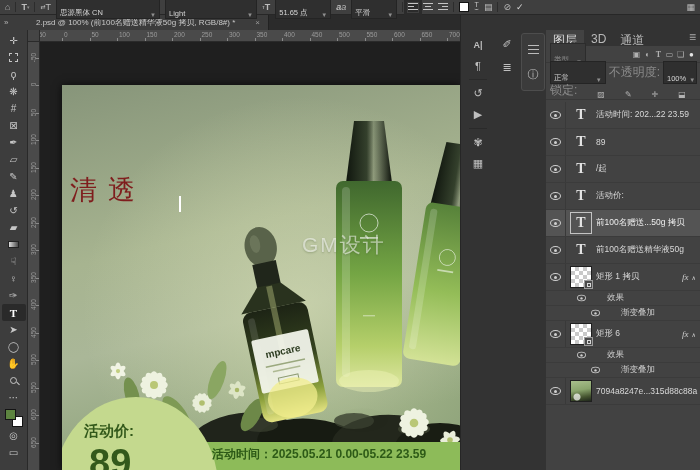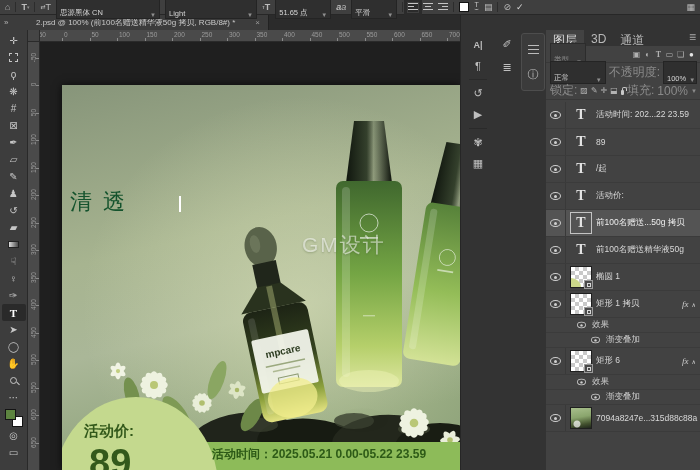--- a/index.html
+++ b/index.html
@@ -53,21 +53,21 @@
     color:#cfcfcf;font-size:8.5px}
   .lp-tabs{height:16px;background:#333;display:flex;align-items:flex-start;font-size:12px;color:#b9b9b9}
   .lp-tab{padding:2px 7px 0;display:flex;align-items:center}
   .lp-tab.active{background:#424242;color:#dedede}
   .lp-menu{margin-left:auto;padding:0 5px;display:flex;align-items:center;color:#aaa}
   .lp-filter{height:17px;display:flex;align-items:center;gap:0;padding:0 4px;border-bottom:1px solid #383838}
   .dd-dim{color:#8a8a8a;background:#3a3a3a;border-color:#2c2c2c}
   .f-ic{color:#b2b2b2;font-size:8px;width:11px;text-align:center}
   .lp-blend{height:19px;display:flex;align-items:center;gap:3px;padding:0 4px}
   .lbl-dim{color:#8a8a8a;font-size:12px;white-space:nowrap}
-  .lp-lock{height:18px;display:flex;align-items:center;gap:3px;padding:0 4px;border-bottom:1px solid #383838}
+  .lp-lock{height:18px;display:flex;align-items:flex-end;gap:20px;padding:0 4px;border-bottom:1px solid #383838}
   .lk-ic{color:#b2b2b2;font-size:8px}
   .lock{width:7px;height:5px;background:#c9c9c9;border-radius:1px;position:relative;display:inline-block;margin-top:3px}
   .lock::before{content:"";position:absolute;left:1px;top:-3px;width:3px;height:3px;
     border:1px solid #c9c9c9;border-bottom:none;border-radius:2px 2px 0 0}
   .lp-list{padding-top:2px}
   .lrow{height:27px;display:flex;align-items:center;border-bottom:1px solid #3b3b3b}
   .lrow.sel{background:#545454}
   .eye-cell{width:20px;align-self:stretch;display:flex;align-items:center;justify-content:center;
     border-right:1px solid #393939}
   .eye{width:11px;height:8px;border:1px solid #cfcfcf;border-radius:50%;position:relative;display:inline-block}
@@ -83,21 +83,21 @@
   .wedge{position:absolute;left:0;bottom:0;width:10px;height:9px;background:#cdd98b;border-top-right-radius:100%}
   .badge{position:absolute;right:-2px;bottom:-2px;width:9px;height:9px;background:#4a4a4a;border:1px solid #9a9a9a}
   .badge::after{content:"";position:absolute;inset:1.5px;border:1px solid #d8d8d8}
   .thumb-img{border:1px solid #1f1f1f;background:
     radial-gradient(circle at 30% 80%,rgba(255,255,255,.7) 0 3px,transparent 4px),
     linear-gradient(170deg,#a8bf8c 0%,#8aa56d 45%,#44532f 78%,#20271c 100%)}
   .thumb-bg{background:#fff;border:1px solid #1f1f1f}
   .lname{flex:1;color:#d8d8d8;white-space:nowrap;overflow:hidden;text-overflow:ellipsis;padding-right:2px}
   .fx-cell{display:flex;align-items:center;gap:3px;padding-right:5px;color:#cfcfcf}
   .fx-t{font-style:italic;font-family:"Liberation Serif",serif;font-size:9px}
-  .fxrow{height:15px;display:flex;align-items:center;gap:5px;padding-left:30px;border-bottom:1px solid #3b3b3b;color:#c9c9c9}
+  .fxrow{height:15px;display:flex;align-items:center;gap:20px;padding-left:30px;border-bottom:1px solid #3b3b3b;color:#c9c9c9}
   .fxrow.indent{padding-left:44px}
   .fxrow .eye{transform:scale(.8)}
   .lock-cell{padding-right:7px}
   
   .toolbar{position:absolute;left:0;top:30px;width:28px;height:440px;background:#3d3d3d;
     border-right:1px solid #292929;display:flex;flex-direction:column;align-items:center;
     padding-top:2px;z-index:27}
   .tool{width:24px;height:17px;display:flex;align-items:center;justify-content:center;
     color:#c6c6c6;font-size:10px;flex:none}
   .tool.selected{background:#2a2a2a;color:#fff;border-radius:2px}
@@ -120,21 +120,21 @@
   .rtick{position:absolute;bottom:0;width:1px;height:3px;background:#8a8a8a}
   .rlabv{position:absolute;left:-1px;width:12px;text-align:center;font-size:6.5px;color:#9b9b9b;
     transform:rotate(-90deg)}
   .rtickv{position:absolute;right:0;height:1px;width:3px;background:#8a8a8a}
   .pasteboard{position:absolute;left:40px;top:42px;width:420px;height:428px;background:#1f1f1f;
     overflow:hidden;z-index:25}
   .document{position:absolute;left:22px;top:43px;width:398px;height:385px;overflow:hidden;
     box-shadow:0 0 8px rgba(0,0,0,.7);background:#9fae88}
   .document svg{position:absolute;left:0;top:0}
   .ov{position:absolute;z-index:5}
-  .headline{left:8px;top:102px;font-size:22px;letter-spacing:11px;color:#14532d;font-weight:500}
+  .headline{left:8px;top:87px;font-size:27px;letter-spacing:11px;color:#7f1d1d;font-weight:500}
   .text-cursor{left:117px;top:111px;width:1.5px;height:16px;background:#fff}
   .watermark{left:240px;top:146px;font-size:21px;color:rgba(255,255,255,.55);letter-spacing:2px;
     text-shadow:0 1px 2px rgba(60,80,40,.3)}
   .price-ellipse{left:-8px;top:312px;width:164px;height:180px;border-radius:50%;background:#c4d98e;z-index:6}
   .price-label{left:22px;top:337px;font-size:15px;font-weight:bold;color:#33591b;z-index:7}
   .price-value{left:27px;top:359px;font-size:38px;font-weight:bold;color:#33591b;z-index:7;line-height:1}
   .time-banner{left:88px;top:357px;width:310px;height:28px;background:#8dbb59;z-index:4}
   .time-text{left:150px;top:361px;font-size:12px;font-weight:bold;color:#2d5a17;z-index:7;white-space:nowrap}
 </style>
 </head>
@@ -587,30 +587,20 @@
             <span class="eye"></span>
           </div>
         <div class="thumb thumb-t">T</div>
         <div class="lname">前100名赠送精华液50g</div>
       </div>
       <div class="lrow">
         <div class="eye-cell">
             <span class="eye"></span>
           </div>
         <div class="thumb checker">
-            <span class="wedge"></span>
-            <span class="badge"></span>
-          </div>
-        <div class="lname">椭圆 1</div>
-      </div>
-      <div class="lrow">
-        <div class="eye-cell">
-            <span class="eye"></span>
-          </div>
-        <div class="thumb checker">
             <span class="badge"></span>
           </div>
         <div class="lname">矩形 1 拷贝</div>
         <div class="fx-cell">
             <span class="fx-t">fx</span>
             <span style="font-size:6px">∧</span>
           </div>
       </div>
       <div class="fxrow">
         <span class="eye"></span>

